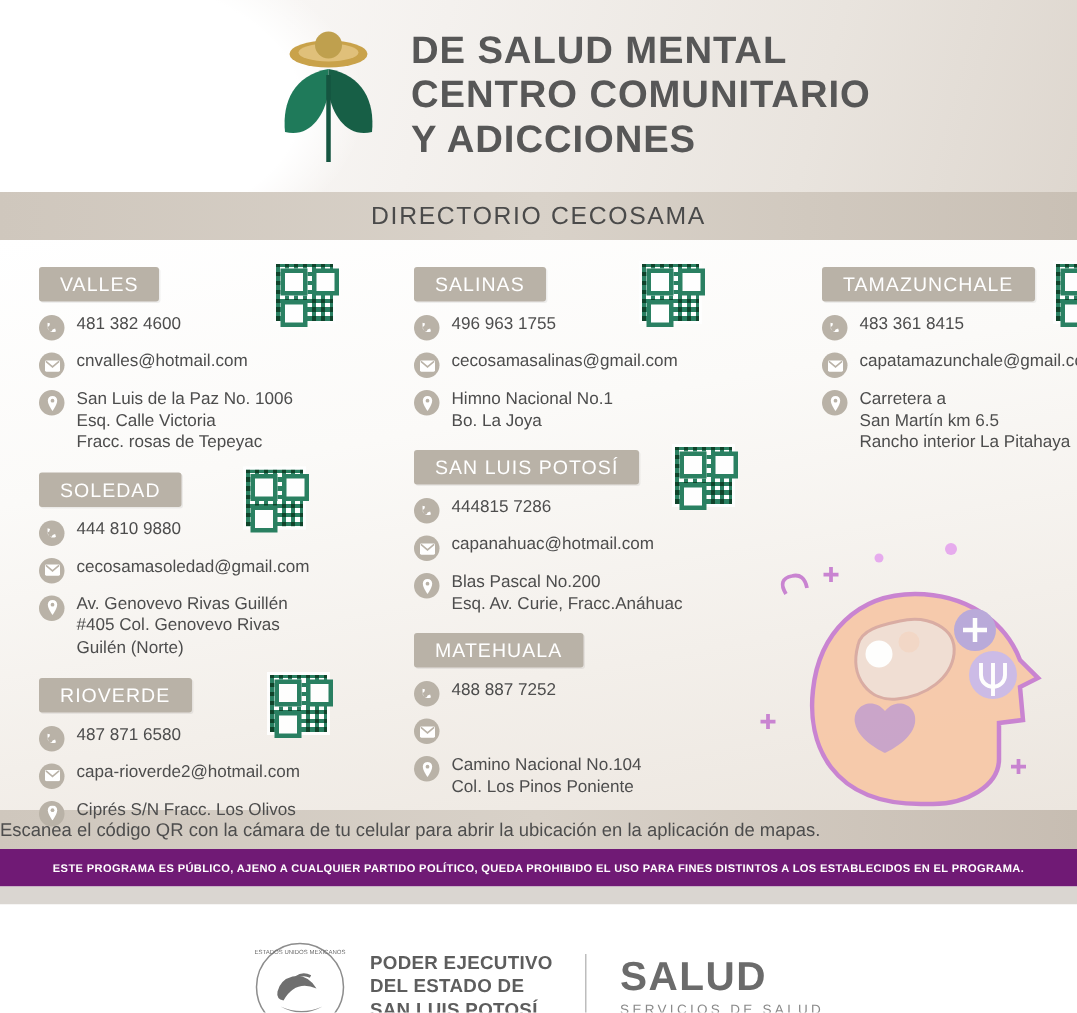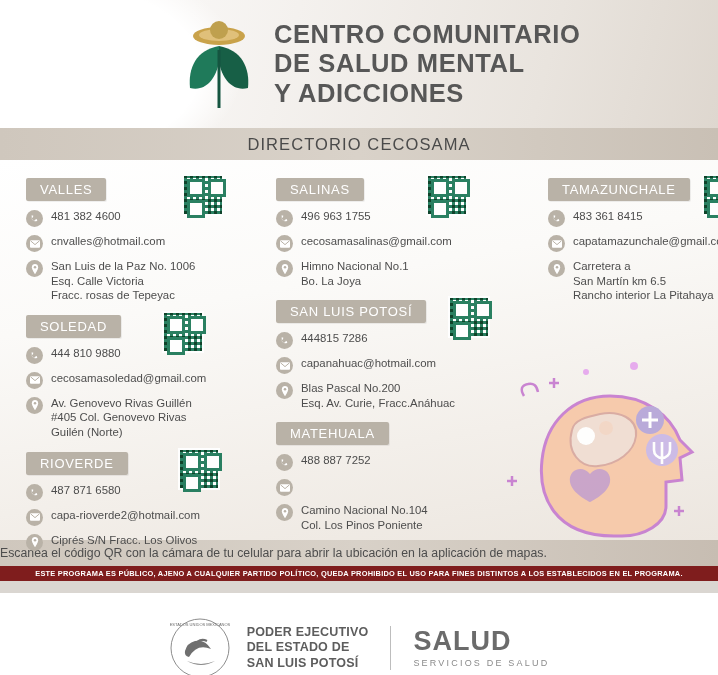--- a/index.html
+++ b/index.html
@@ -126,22 +126,22 @@
 
   
   .scan {
     height: 26px;
     background: linear-gradient(90deg,#cfc7bd 0%, #d8d1c8 50%, #c7bdb2 100%);
     display:flex; align-items:center; justify-content:flex-start;
     color:#4d4d4d;
     font-size:12.3px;
   }
   .legal {
-    height: 15px;
-    background:#7f1d1d;
+    height: 25px;
+    background:#701a75;
     display:flex; align-items:center; justify-content:center;
     color:#ffffff;
     font-size:7.4px;
     font-weight:bold;
     letter-spacing:0.25px;
     text-align:right;
   }
   .strip-grey {
     height: 12px;
     background:#dad6d1;
@@ -173,22 +173,22 @@
       <svg viewBox="0 0 86 96" width="86" height="96">
         <ellipse cx="43" cy="20" rx="26" ry="9" fill="#c9a24a"></ellipse>
         <ellipse cx="43" cy="19" rx="20" ry="6" fill="#e0c07a"></ellipse>
         <circle cx="43" cy="14" r="9" fill="#bfa04e"></circle>
         <path d="M43 30 C20 34 12 52 14 72 C30 76 40 62 43 46 Z" fill="#1f7a5a"></path>
         <path d="M43 30 C66 34 74 52 72 72 C56 76 46 62 43 46 Z" fill="#175f46"></path>
         <path d="M43 34 L43 92" stroke="#155540" stroke-width="3" fill="none"></path>
       </svg>
     </div>
     <div class="title-block">
+      <div class="title-line">DE SALUD MENTAL</div>
       <div class="title-line">CENTRO COMUNITARIO</div>
-      <div class="title-line">DE SALUD MENTAL</div>
       <div class="title-line">Y ADICCIONES</div>
     </div>
   </div>
 
   <div class="dirbar">
     <span>DIRECTORIO CECOSAMA</span>
   </div>
 
   <div class="body">
     <div class="cols">

